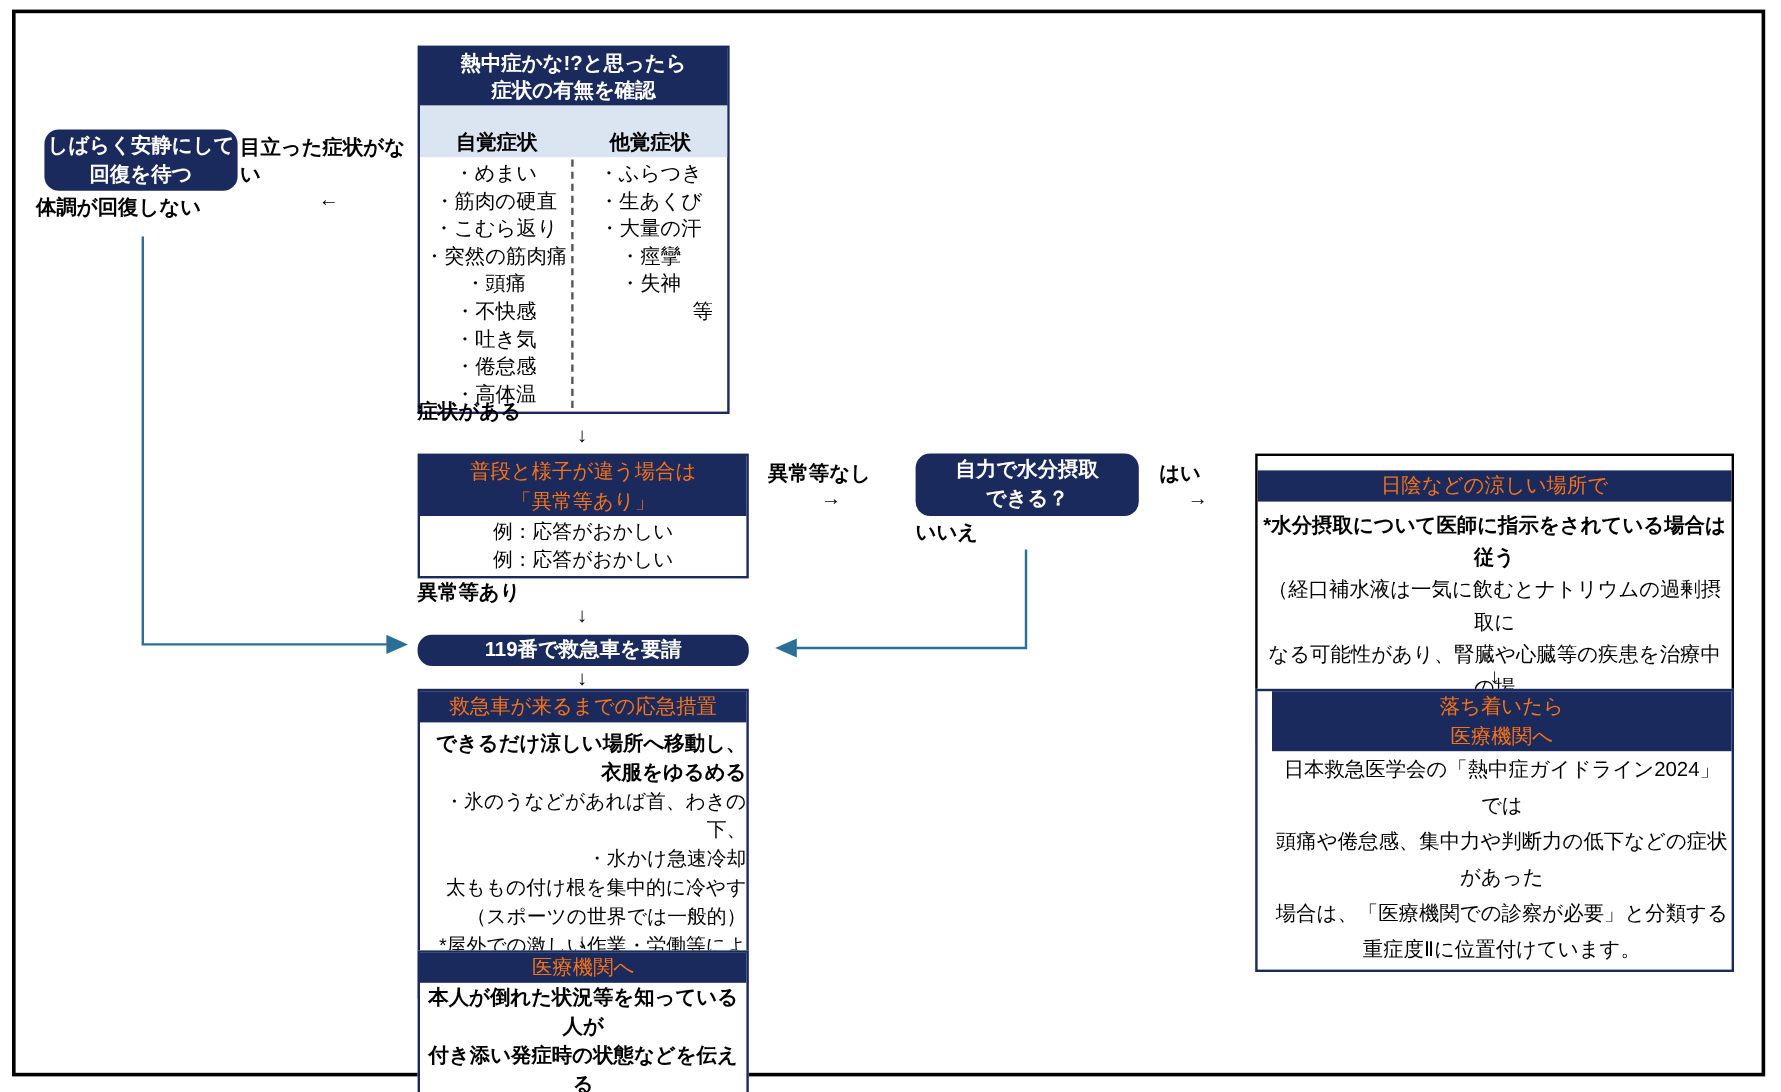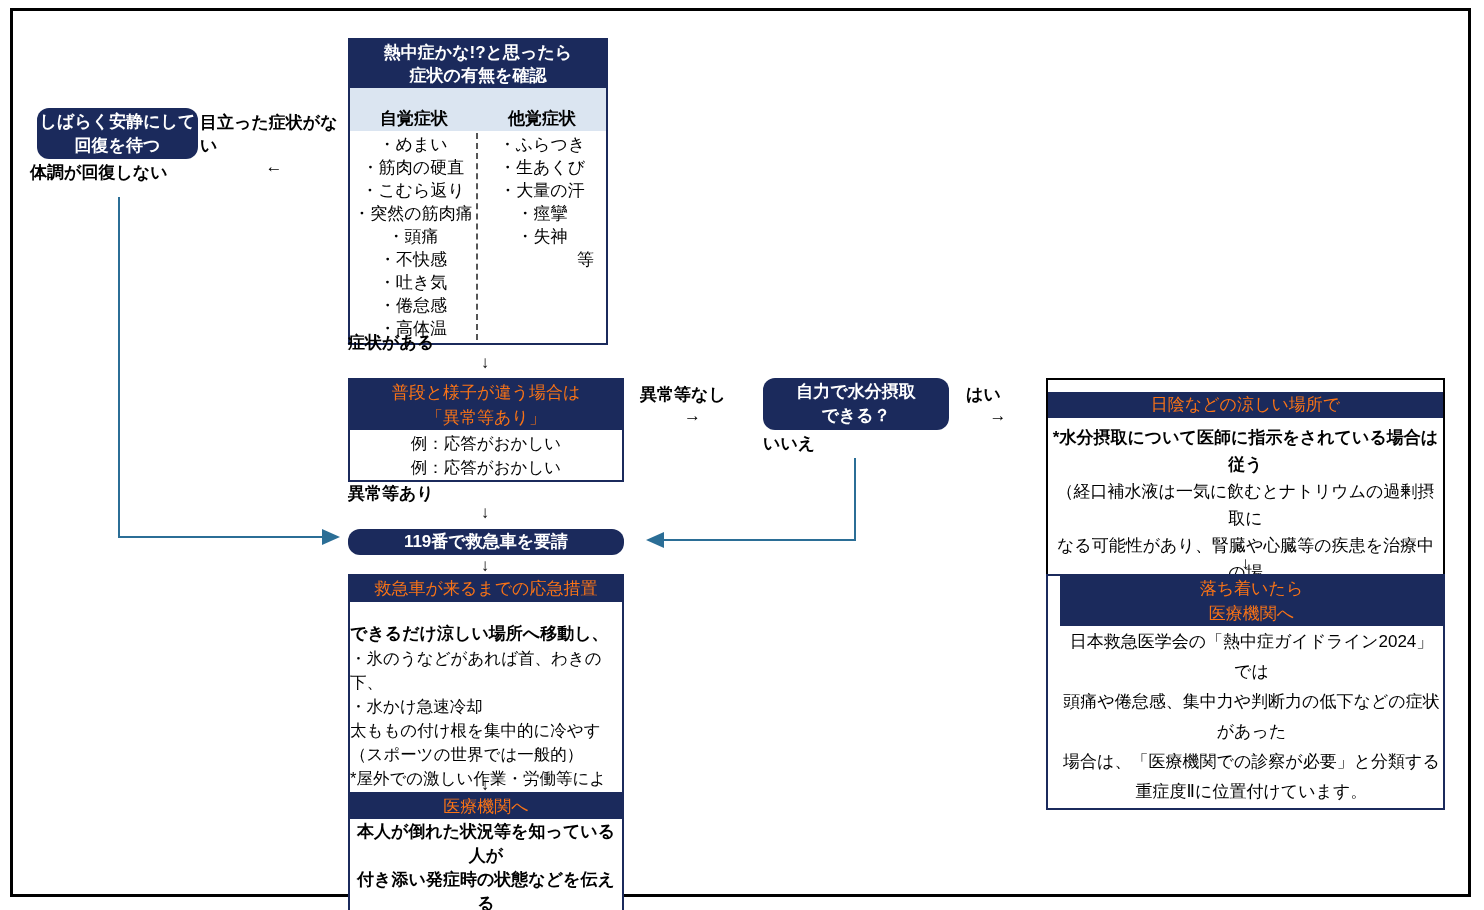--- a/index.html
+++ b/index.html
@@ -45,21 +45,21 @@
 
   .rest-box { left: 37px; top: 108px; width: 161px; height: 51px; padding-top: 2px; font-size: 17px; line-height: 24px; }
   .unusual-box { left: 348px; top: 378px; width: 276px; }
   .unusual-box .hdr { line-height: 25px; padding: 0; }
   .unusual-box .bd { font-size: 16.5px; line-height: 24px; text-align: center; padding: 1px 0; }
 
   .call-box { left: 348px; top: 529px; width: 276px; height: 26px; line-height: 26px; font-size: 17px; }
 
   .aid-box { left: 348px; top: 574px; width: 276px; }
   .aid-box .hdr { line-height: 26px; }
-  .aid-box .bd { padding: 20px 0; text-align: left; }
+  .aid-box .bd { padding: 6px 0; text-align: right; }
   .aid-box .bd div { line-height: 24px; font-size: 16.5px; }
   .aid-box .bd div.bold { font-size: 17px; }
 
   .hosp-box { left: 348px; top: 792px; width: 276px; }
   .hosp-box .hdr { line-height: 25px; }
   .hosp-box .bd { padding: 1px 0; text-align: center; font-weight: 700; font-size: 17px; line-height: 24px; }
 
   .drink-box { left: 763px; top: 378px; width: 186px; height: 52px; padding-top: 2px; font-size: 17px; line-height: 24px; }
 
   .shade-box { left: 1046px; top: 378px; width: 399px; }
@@ -147,20 +147,21 @@
   <div class="abs flow-label" style="left:348px; top:482px; width:274px;">異常等あり</div>
   <div class="abs flow-arrow" style="left:348px; top:503px; width:274px;">↓</div>
 
   <div class="abs navy-fill ctr bold call-box">119番で救急車を要請</div>
   <div class="abs flow-arrow" style="left:348px; top:556px; width:274px;">↓</div>
 
   <div class="abs navy-border aid-box">
     <div class="hdr">救急車が来るまでの応急措置</div>
     <div class="bd">
       <div class="bold">できるだけ涼しい場所へ移動し、</div>
+      <div class="bold">衣服をゆるめる</div>
       <div>・氷のうなどがあれば首、わきの下、</div>
       <div>・水かけ急速冷却</div>
       <div>太ももの付け根を集中的に冷やす</div>
       <div>（スポーツの世界では一般的）</div>
       <div>*屋外での激しい作業・労働等により</div>
     </div>
   </div>
   <div class="abs flow-arrow" style="left:348px; top:775px; width:274px;">↓</div>
 
   <div class="abs navy-border hosp-box">

